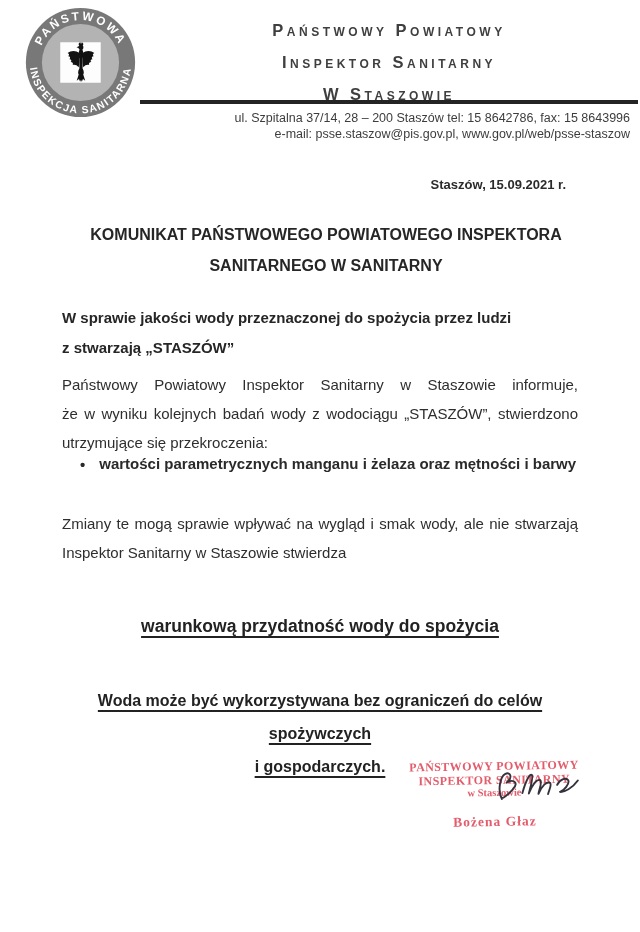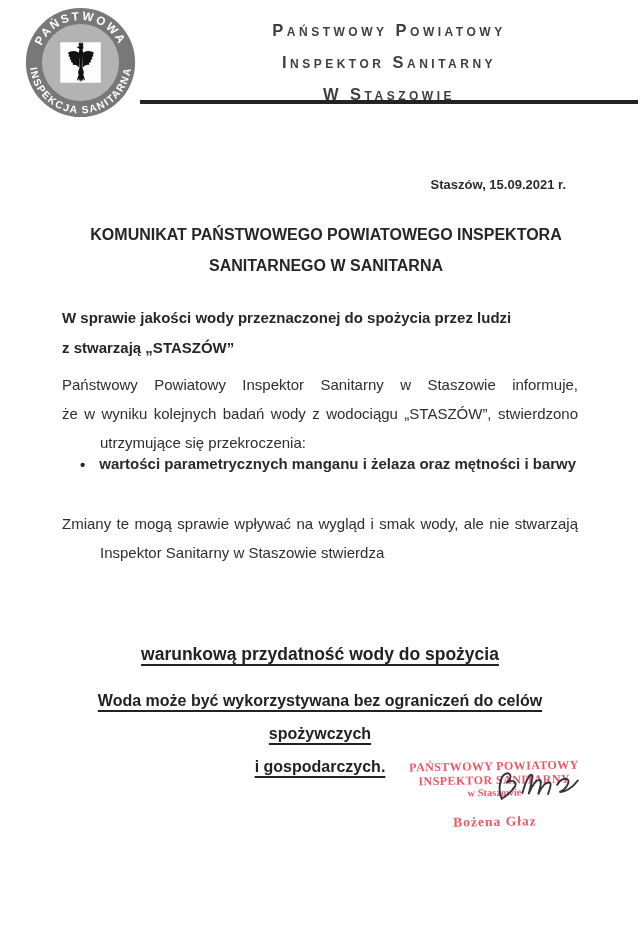--- a/index.html
+++ b/index.html
@@ -29,30 +29,30 @@
     font-weight:bold;font-size:16px;line-height:31px;color:#262626;
   }
   .subject{
     position:absolute;left:62px;top:303px;width:516px;text-align:left;
     font-weight:bold;font-size:15px;line-height:30px;color:#262626;
   }
   .para{position:absolute;left:62px;width:516px;font-size:15px;line-height:29px;color:#2e2e2e;}
   .p1{top:370px;}
   .p2{top:509px;}
   .jline{text-align:justify;text-align-last:justify;}
-  .jline.last{text-align-last:left;margin-left:38px;}
+  .jline.last{text-align-last:left;}
   .bullet-row{
     position:absolute;left:80px;top:455px;width:498px;
     font-weight:bold;font-size:15px;color:#2a2a2a;display:flex;gap:14px;
   }
   .bullet-row .dot{font-size:15px;line-height:20px;}
   .st1{
     position:absolute;left:62px;top:616px;width:516px;text-align:center;
     font-weight:bold;font-size:17.5px;color:#222;
-    text-decoration:underline;text-underline-offset:4px;text-decoration-thickness:1.6px;margin-top:28px;
+    text-decoration:underline;text-underline-offset:4px;text-decoration-thickness:1.6px;
   }
   .st2{
     position:absolute;left:62px;top:684px;width:516px;text-align:center;
     font-weight:bold;font-size:16px;line-height:33px;color:#222;
   }
   .st2 div{text-decoration:underline;text-underline-offset:4px;text-decoration-thickness:1.6px;}
   
   .stamp{
     position:absolute;left:402px;top:760px;width:185px;text-align:center;
     font-family:"Liberation Serif","DejaVu Serif",serif;font-weight:bold;
@@ -93,26 +93,30 @@
   </svg>
 
   <div class="inst">
     <div>Państwowy Powiatowy</div>
     <div>Inspektor Sanitarny</div>
     <div>W Staszowie</div>
   </div>
 
   <div class="rule"></div>
 
+  <div class="addr">
+    <div>ul. Szpitalna 37/14, 28 – 200 Staszów tel: 15 8642786, fax: 15 8643996</div>
+    <div>e-mail: psse.staszow@pis.gov.pl, www.gov.pl/web/psse-staszow</div>
+  </div>
 
   <div class="date">Staszów, 15.09.2021 r.</div>
 
   <div class="title">
     <div>KOMUNIKAT PAŃSTWOWEGO POWIATOWEGO INSPEKTORA</div>
-    <div>SANITARNEGO W SANITARNA</div>
+    <div>SANITARNEGO W SANITARNY</div>
   </div>
 
   <div class="subject">
     <div>W sprawie jakości wody przeznaczonej do spożycia przez ludzi</div>
     <div>z stwarzają „STASZÓW”</div>
   </div>
 
   <div class="para p1">
     <div class="jline">Państwowy Powiatowy Inspektor Sanitarny w Staszowie informuje,</div>
     <div class="jline">że w wyniku kolejnych badań wody z wodociągu „STASZÓW”, stwierdzono</div>

